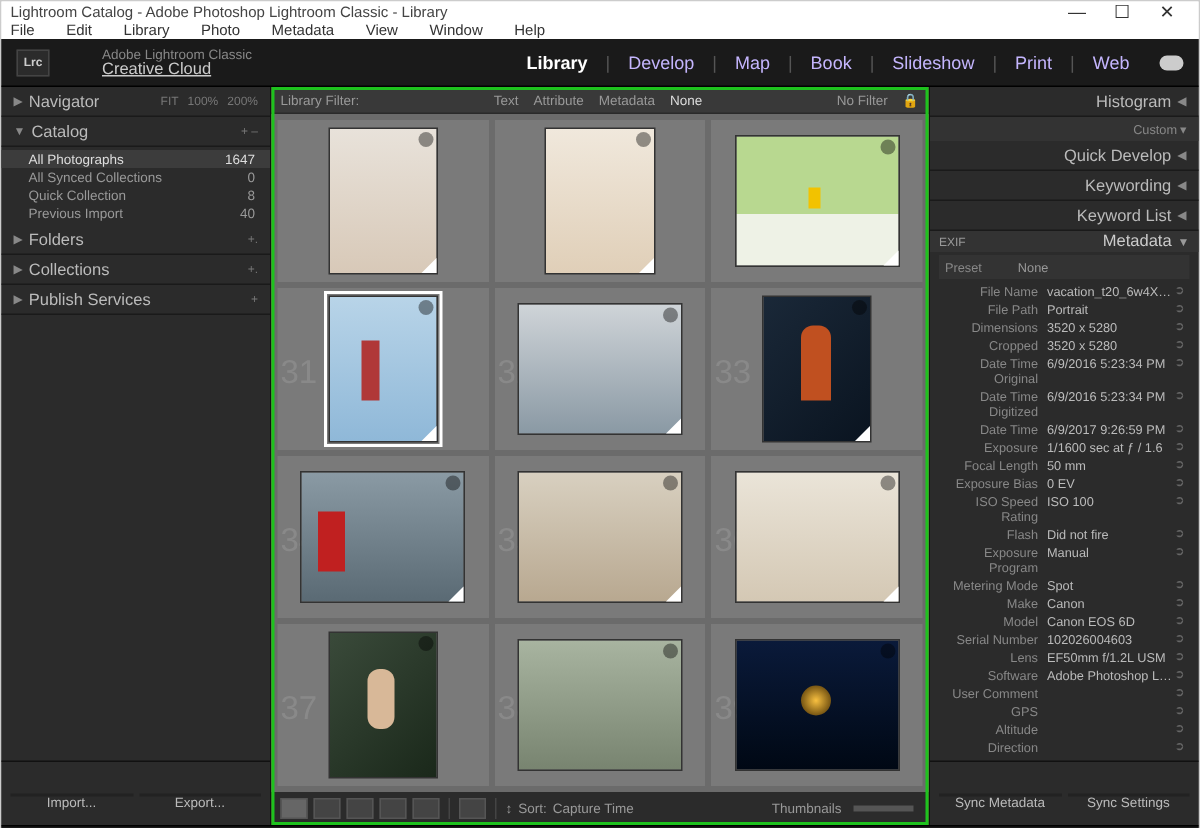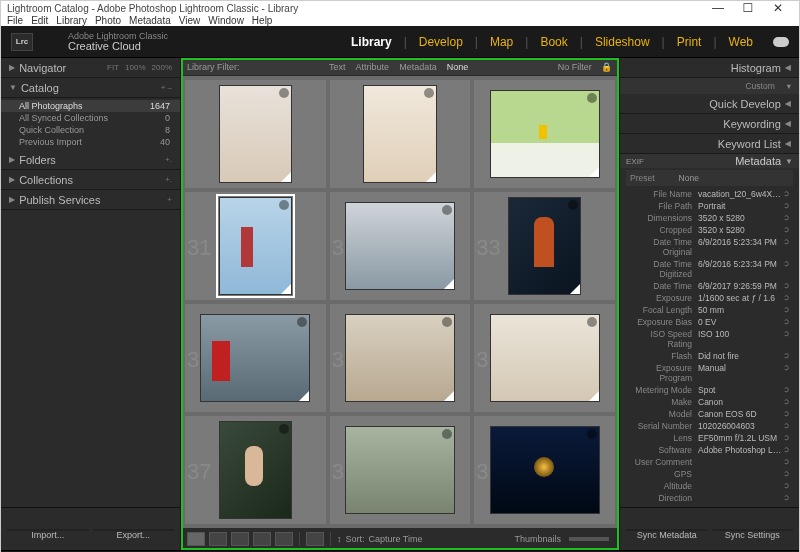--- a/index.html
+++ b/index.html
@@ -1,29 +1,29 @@
 <!DOCTYPE html>
 <html><head>
 <meta charset="utf-8">
 <style>
   * { box-sizing: border-box; margin: 0; padding: 0; font-family: "Segoe UI", Arial, sans-serif; }
   body { width: 800px; height: 552px; background: #fff; overflow: hidden; font-size: 10px; color: #aaa; }
   .window { width: 800px; height: 552px; background: #fff; display: flex; flex-direction: column; border: 1px solid #ccc; }
   .titlebar { height: 20px; display: flex; align-items: center; padding: 0 6px; font-size: 10px; color: #444; background: #fff; }
   .titlebar .spacer { flex: 1; }
   .winbtn { width: 30px; text-align: center; font-size: 12px; color: #333; }
-  .menubar { height: 16px; display: flex; align-items: center; gap: 8px; padding: 0 6px; font-size: 10px; color: #333; background: #fff; }
+  .menubar { height: 16px; display: flex; align-items: center; gap: 21px; padding: 0 6px; font-size: 10px; color: #333; background: #fff; }
   .menubar span { cursor: default; }
   .app { flex: 1; background: #1a1a1a; display: flex; flex-direction: column; }
   .header { height: 32px; background: #1a1a1a; display: flex; align-items: center; padding: 0 10px; border-bottom: 1px solid #000; gap: 29px; }
   .lrc-logo { width: 22px; height: 18px; background: #2b2b2b; border: 1px solid #444; color: #ccc; display: flex; align-items: center; justify-content: center; font-size: 8px; font-weight: bold; margin-right: 6px; }
   .brand { font-size: 9px; color: #888; line-height: 1; }
-  .brand .sub { font-size: 11px; color: #ccc; }
+  .brand .sub { font-size: 11px; color: #ccc; text-decoration: underline; }
   .modules { margin-left: auto; display: flex; gap: 12px; align-items: center; font-size: 12px; }
-  .modules span { color: #eab308; }
+  .modules span { color: #c4b5fd; }
   .modules .active { color: #fff; font-weight: 600; }
   .modules .sep { color: #555; }
   .cloud { width: 16px; height: 10px; border-radius: 5px; background: #ccc; margin-left: 8px; }
   .body { flex: 1; display: flex; min-height: 0; }
   .left, .right { background: #2b2b2b; display: flex; flex-direction: column; }
   .left { width: 180px; border-right: 1px solid #111; }
   .right { width: 180px; border-left: 1px solid #111; }
   .panel-head { height: 20px; display: flex; align-items: center; padding: 0 8px; font-size: 11px; color: #bbb; border-bottom: 1px solid #1a1a1a; }
   .panel-head .tri { margin-right: 4px; font-size: 8px; color: #888; }
   .panel-head.right-head { justify-content: flex-end; }
@@ -54,21 +54,21 @@
   .toolbar .sep2 { width: 1px; height: 14px; background: #444; margin: 0 2px; }
   .toolbar .spacer { flex: 1; }
   .meta-panel { flex: 1; overflow: hidden; font-size: 8.5px; }
   .meta-row { display: flex; padding: 1px 6px; }
   .meta-row .k { width: 72px; text-align: right; color: #888; padding-right: 6px; }
   .meta-row .v { flex: 1; color: #bbb; overflow: hidden; text-overflow: ellipsis; white-space: nowrap; }
   .meta-row .ic { width: 10px; color: #666; font-size: 8px; }
   .meta-preset { height: 16px; background: #333; margin: 2px 6px; display: flex; align-items: center; padding: 0 4px; font-size: 8.5px; }
   .meta-preset .k { color: #888; margin-right: 24px; }
   .meta-preset .v { color: #999; }
-  .right-custom { height: 16px; background: #333; display: flex; align-items: center; justify-content: flex-end; padding: 0 8px; font-size: 8.5px; color: #888; gap: 12px; }
+  .right-custom { height: 16px; background: #333; display: flex; align-items: center; justify-content: flex-end; padding: 0 8px; font-size: 8.5px; color: #888; gap: 2px; }
   .btnbar { height: 24px; display: flex; gap: 4px; padding: 21px 6px; border-top: 1px solid #111; }
   .btnbar button { flex: 1; background: linear-gradient(#4a4a4a,#383838); border: 1px solid #222; color: #bbb; font-size: 9px; cursor: pointer; }
   .footer { height: 20px; background: #1a1a1a; display: flex; align-items: center; padding: 0 8px; font-size: 9px; color: #888; gap: 8px; border-top: 1px solid #000; }
   .footer .spacer { flex: 1; }
   
   .t1 { background: linear-gradient(#e8e2da,#d8c9b8); }
   .t2 { background: linear-gradient(#f0e8dc,#e0cfb8); }
   .t3 { background: linear-gradient(#b8d890 60%, #eef2e6 60%); position: relative; }
   .t3::after { content:""; position:absolute; left:45%; top:40%; width:8px; height:14px; background:#f2c200; }
   .t4 { background: linear-gradient(#b8d4e8,#8fb8d8); }

